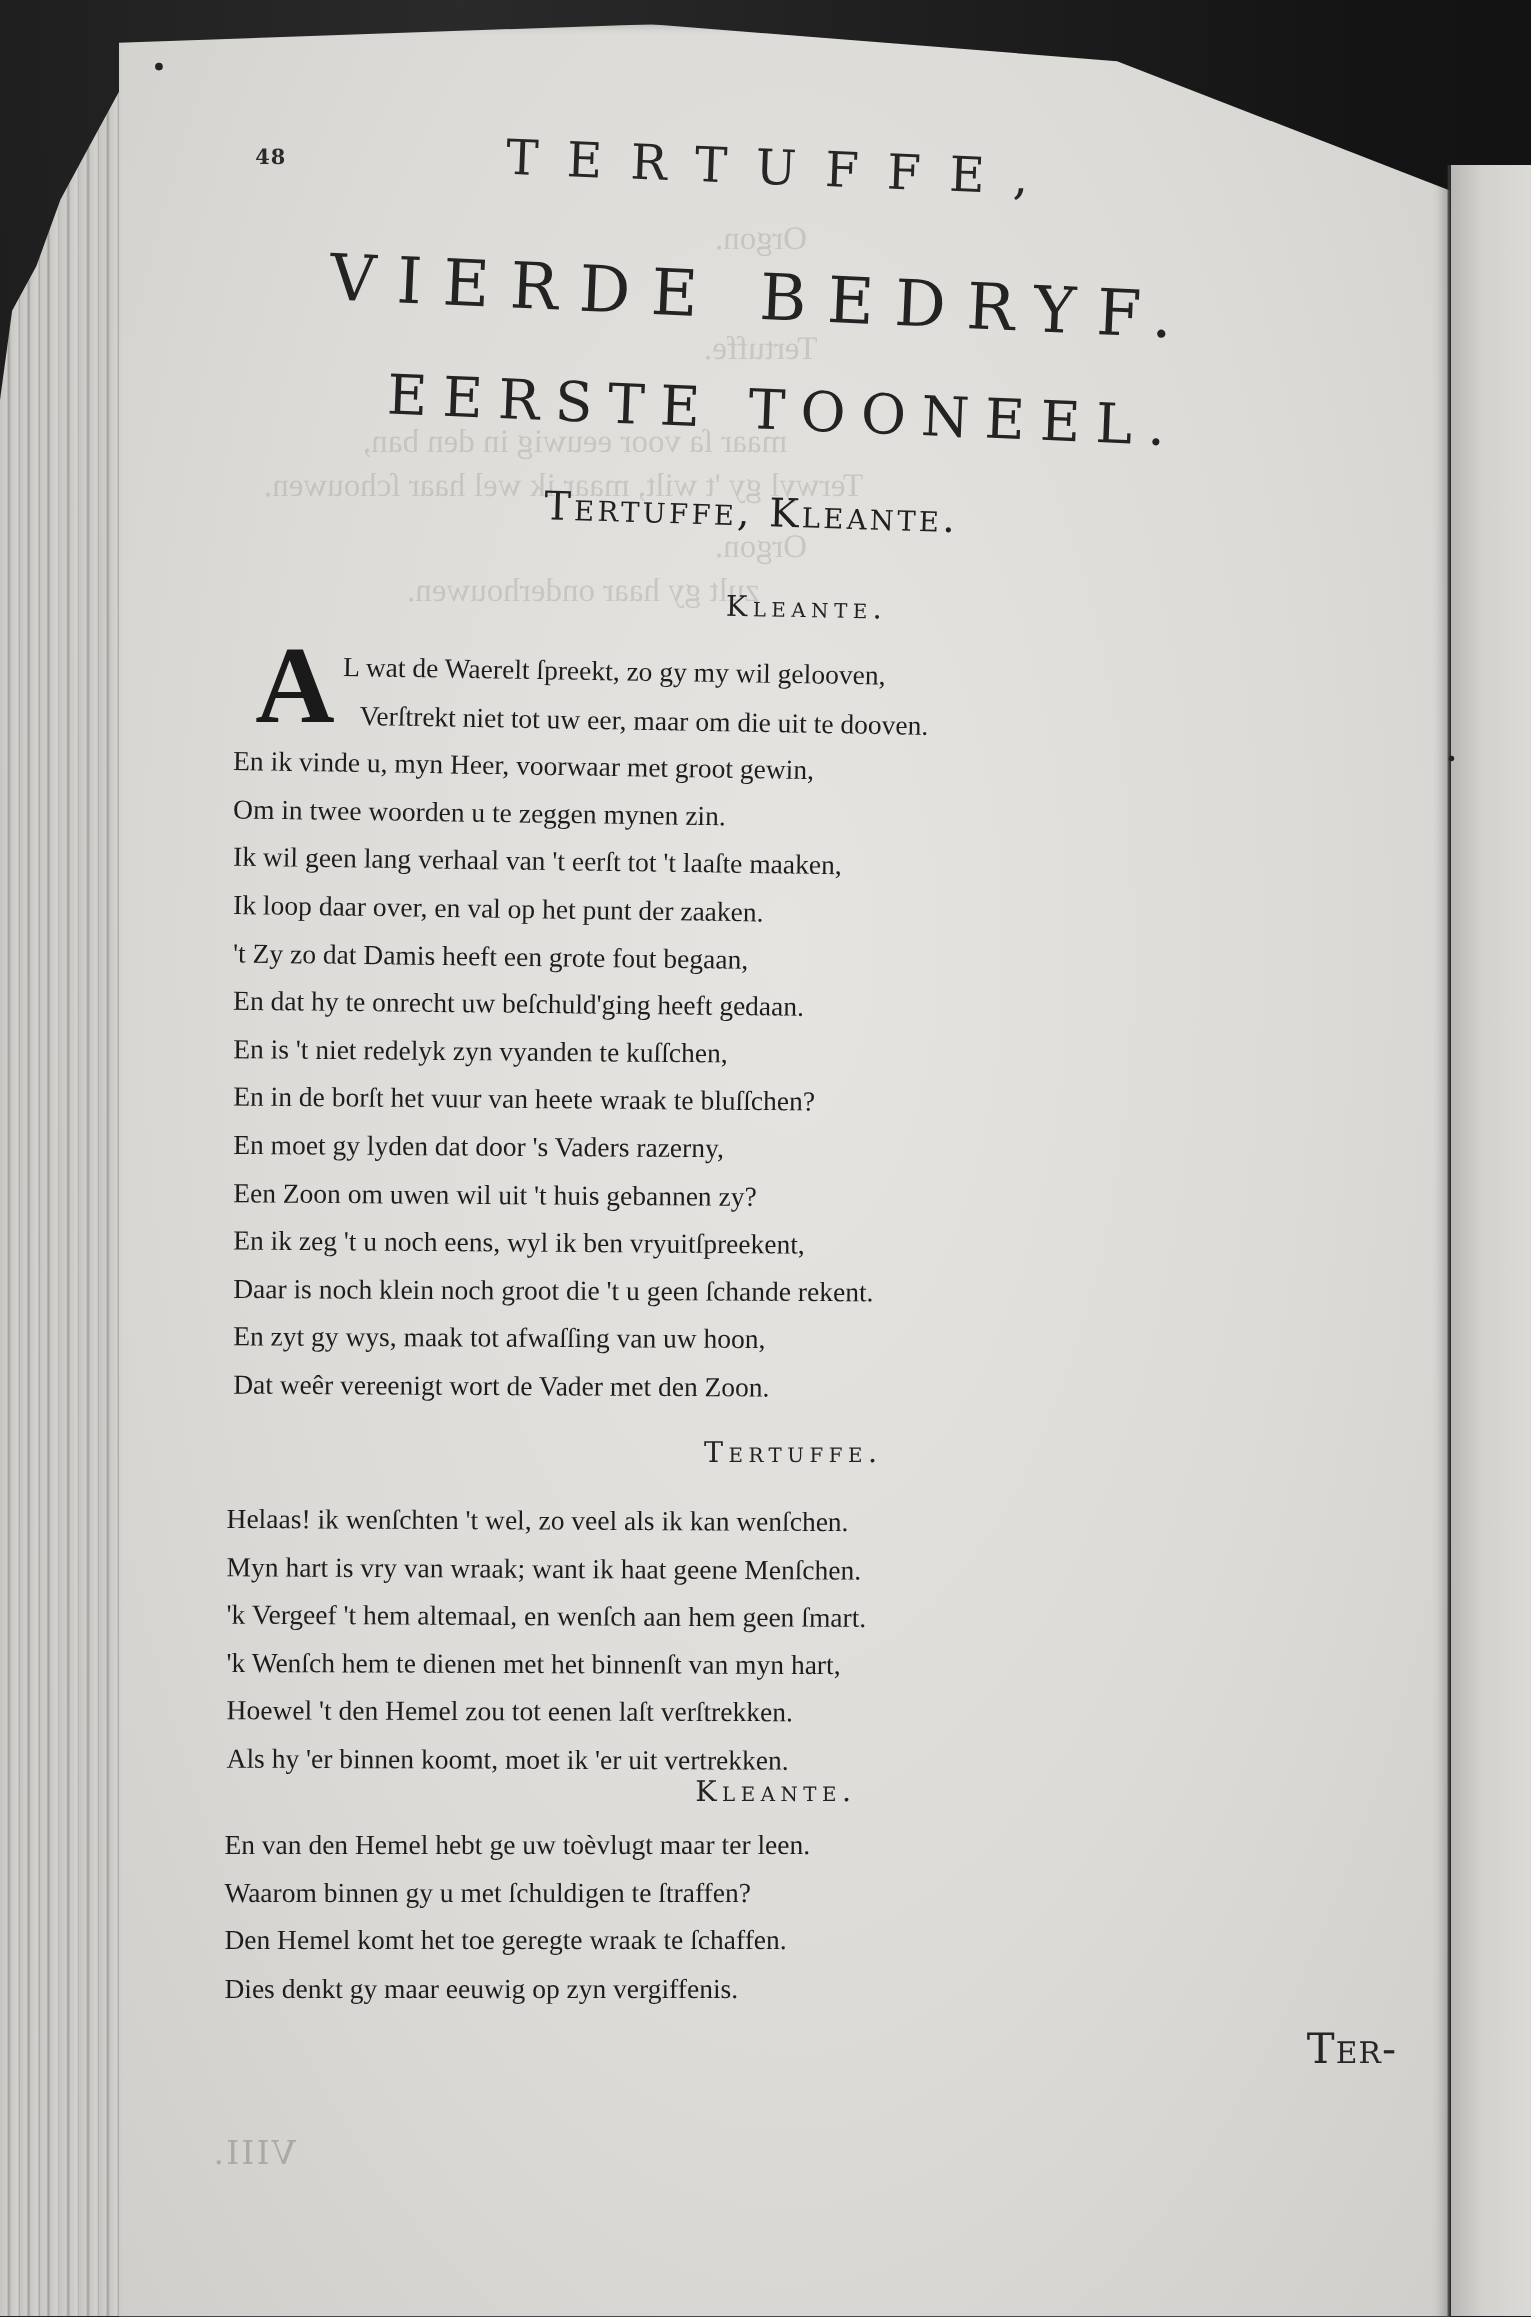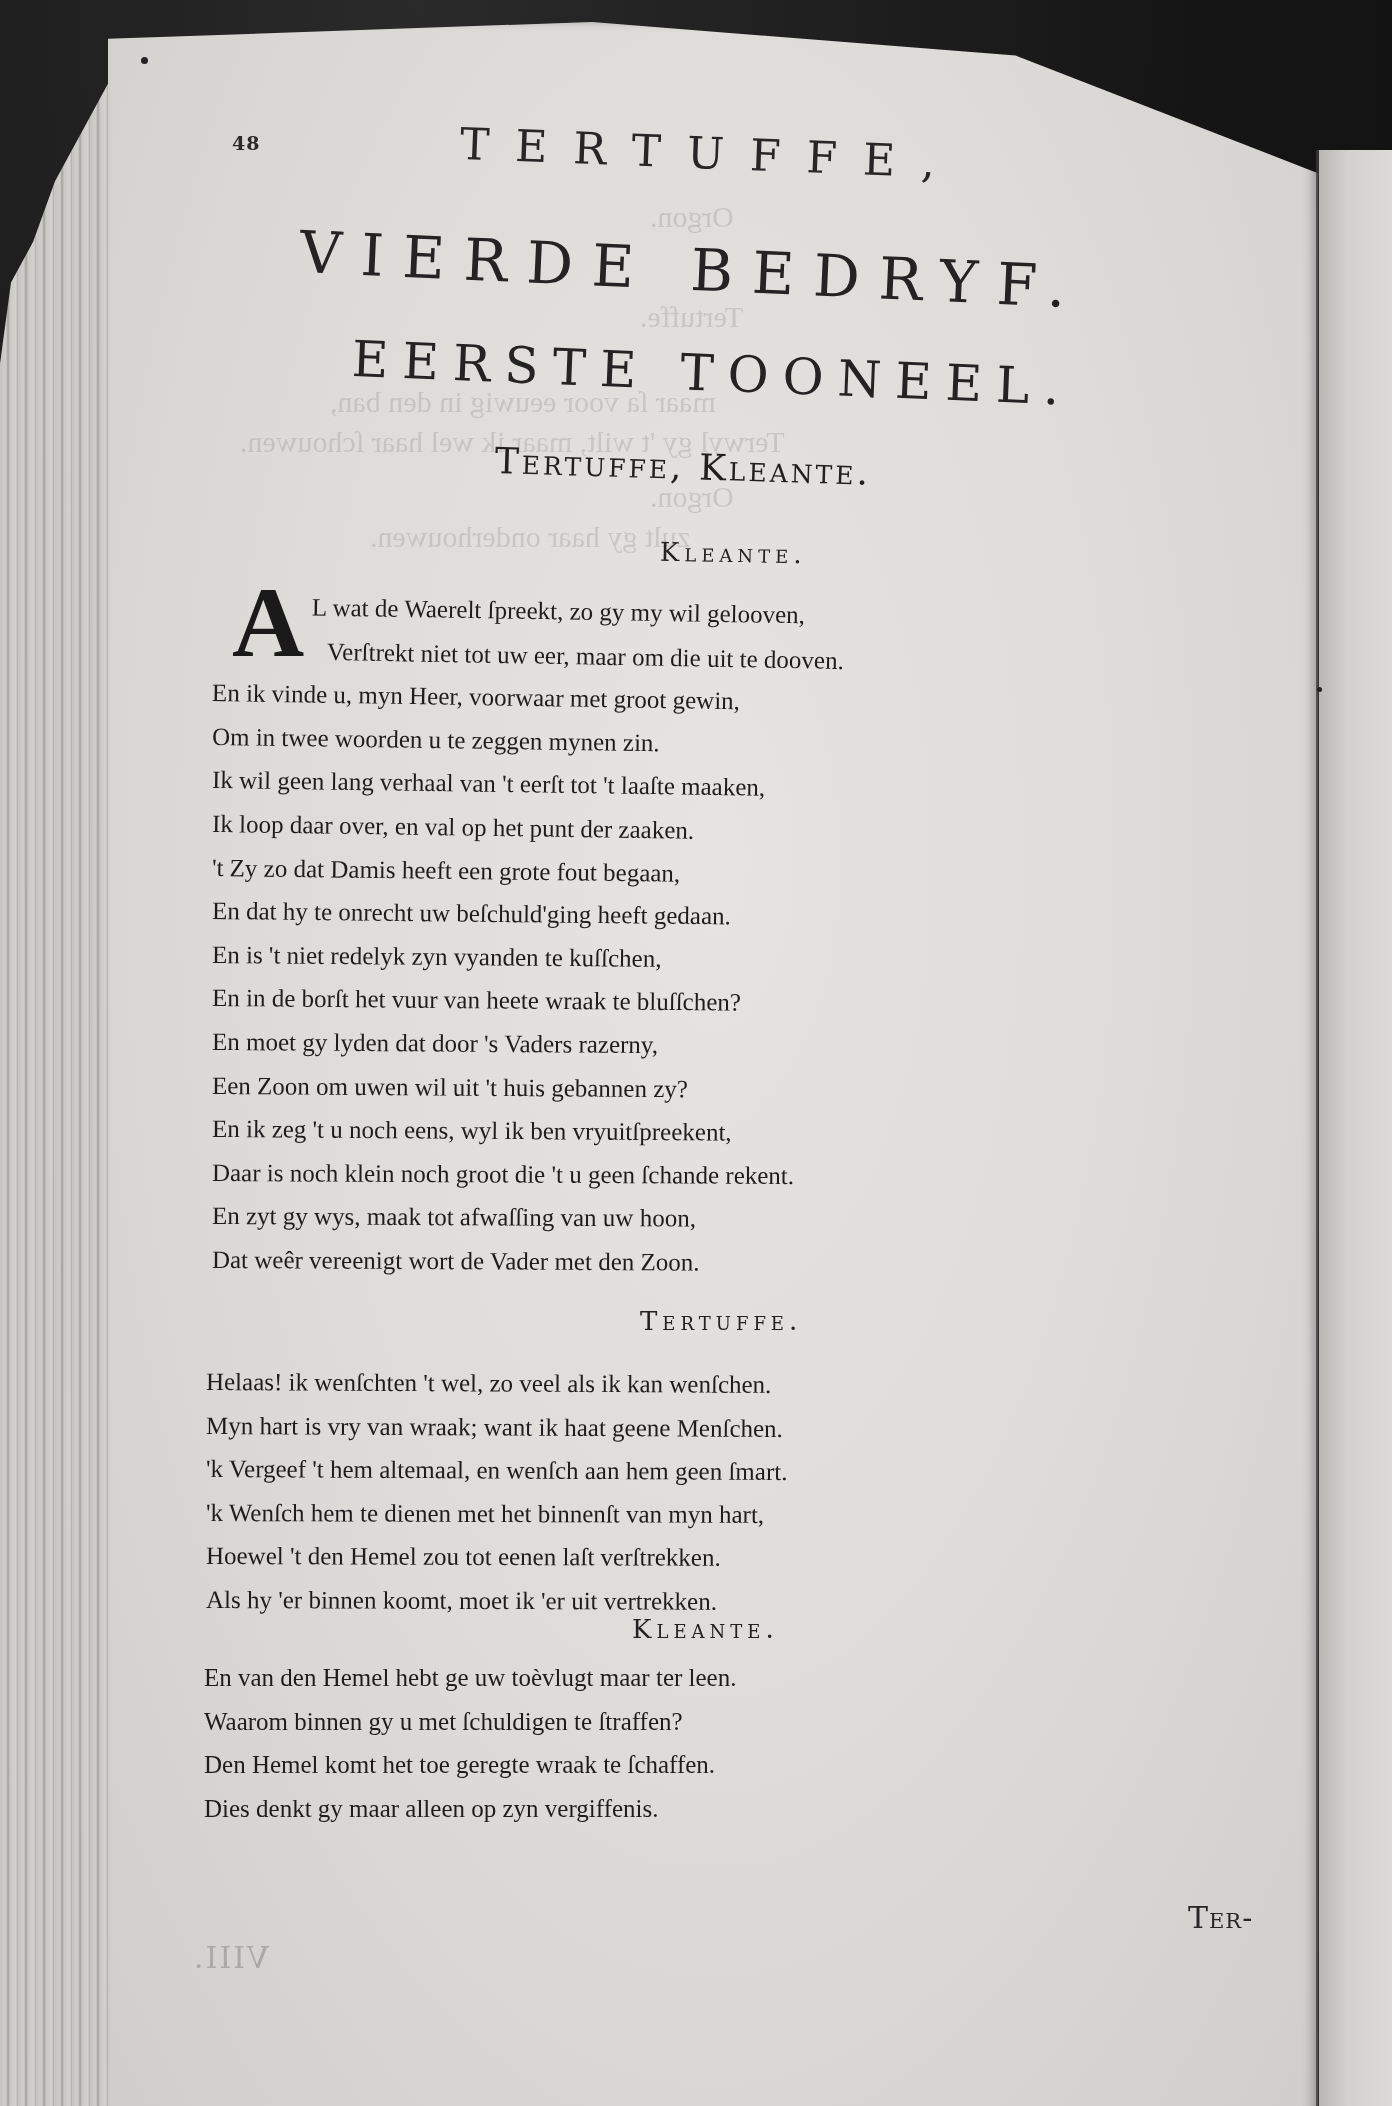--- a/index.html
+++ b/index.html
@@ -152,22 +152,22 @@
       top: 578px;
       font-size: 100px;
       line-height: 90px;
       font-weight: bold;
       font-family: "Liberation Serif", serif;
       color: #1a1a1a;
     }
     .catchword {
       position: absolute;
       left: 1188px;
-      top: 1900px;
-      font-size: 30px;
+      top: 1840px;
+      font-size: 38px;
       font-variant: small-caps;
       letter-spacing: 1px;
       color: #262626;
     }
     .signature-bleed {
       position: absolute;
       left: 192px;
       top: 1940px;
       font-size: 30px;
       letter-spacing: 2px;
@@ -240,19 +240,19 @@
       <span class="verse-line" style="transform:rotate(0.2deg);">'k Wenſch hem te dienen met het binnenſt van myn hart,</span>
       <span class="verse-line" style="transform:rotate(0.2deg);">Hoewel 't den Hemel zou tot eenen laſt verſtrekken.</span>
       <span class="verse-line" style="transform:rotate(0.2deg);">Als hy 'er binnen koomt, moet ik 'er uit vertrekken.</span>
     </div>
 
     <div class="speaker" style="left:632px; top:1614px;">Kleante.</div>
     <div class="verse-block" style="top:1656px; left:204px;">
       <span class="verse-line">En van den Hemel hebt ge uw toèvlugt maar ter leen.</span>
       <span class="verse-line">Waarom binnen gy u met ſchuldigen te ſtraffen?</span>
       <span class="verse-line">Den Hemel komt het toe geregte wraak te ſchaffen.</span>
-      <span class="verse-line">Dies denkt gy maar alleen op zyn vergiffenis.</span>
+      <span class="verse-line">Dies denkt gy maar eeuwig op zyn vergiffenis.</span>
     </div>
 
     <div class="signature-bleed">VIII.</div>
     <div class="catchword">Ter-</div>
   </div>
 </div>
 
 </body></html>

